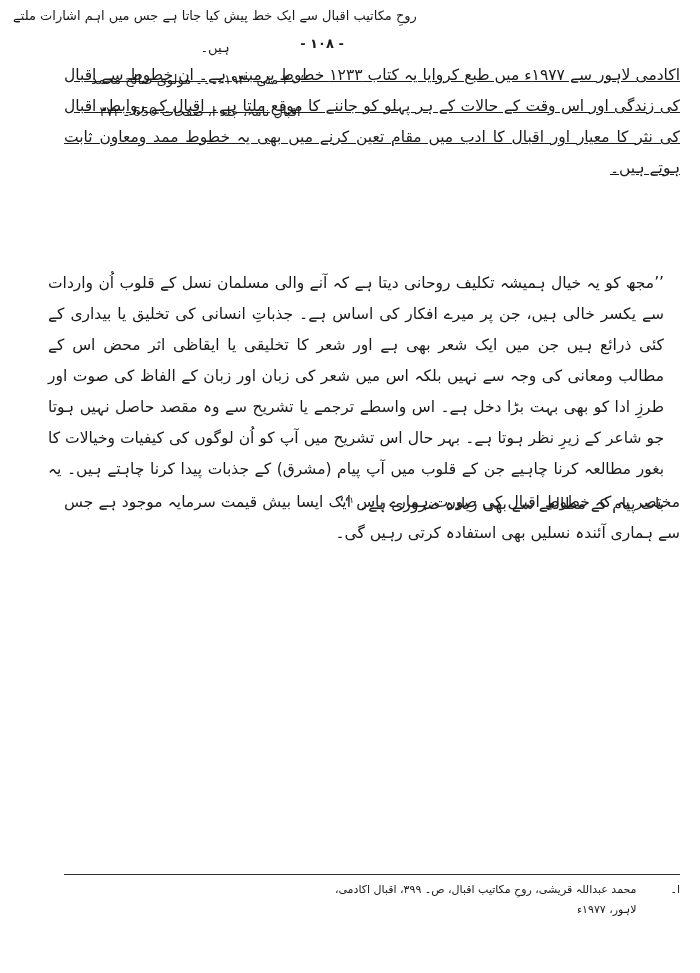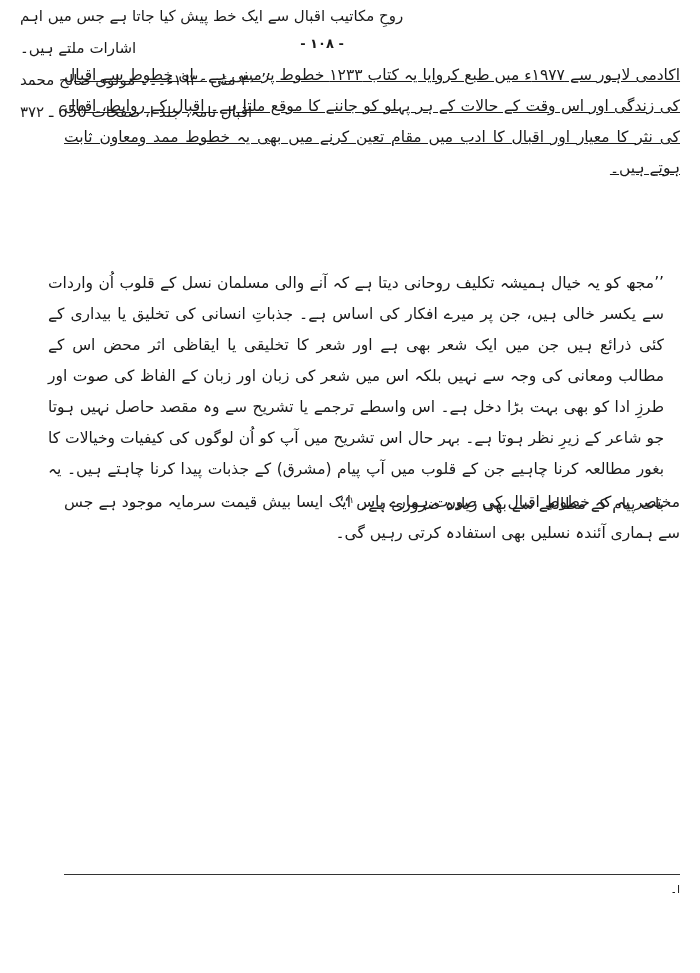--- a/index.html
+++ b/index.html
@@ -10,21 +10,21 @@
   .page-number {
     position: absolute; top: 36px; left: 0; width: 644px; text-align: center;
     font-size: 13px; font-weight: bold; direction: rtl;
   }
   .block {
     position: absolute; direction: rtl; text-align: justify;
     font-size: 15.5px; line-height: 31px;
   }
   .p1 { top: 60px; left: 64px; width: 616px; text-decoration: underline; }
   .quote-block { top: 172px; left: 250px; width: 430px; direction: rtl; }
-  .quote-block .line { font-size: 15px; line-height: 32px; text-align: left; padding-left: 20px; }
+  .quote-block .line { font-size: 13px; line-height: 32px; text-align: center; }
   .quote-block .indent { padding-right: 30px; }
   .p2 { top: 268px; left: 48px; width: 616px; }
   .p3 { top: 487px; left: 64px; width: 616px; }
   .footnote-rule {
     position: absolute; top: 874px; left: 64px; width: 616px; height: 0;
     border-top: 1.5px solid #333;
   }
   .footnote {
     position: absolute; top: 880px; left: 320px; width: 360px;
     direction: rtl; font-size: 11px; line-height: 20px; display: flex; gap: 34px;
@@ -49,13 +49,14 @@
   <span>’’مجھ کو یہ خیال ہمیشہ تکلیف روحانی دیتا ہے کہ آنے والی مسلمان نسل کے قلوب اُن واردات سے یکسر خالی ہیں، جن پر میرے افکار کی اساس ہے۔ جذباتِ انسانی کی تخلیق یا بیداری کے کئی ذرائع ہیں جن میں ایک شعر بھی ہے اور شعر کا تخلیقی یا ایقاظی اثر محض اس کے مطالب ومعانی کی وجہ سے نہیں بلکہ اس میں شعر کی زبان اور زبان کے الفاظ کی صوت اور طرزِ ادا کو بھی بہت بڑا دخل ہے۔ اس واسطے ترجمے یا تشریح سے وہ مقصد حاصل نہیں ہوتا جو شاعر کے زیرِ نظر ہوتا ہے۔ بہر حال اس تشریح میں آپ کو اُن لوگوں کی کیفیات وخیالات کا بغور مطالعہ کرنا چاہیے جن کے قلوب میں آپ پیام (مشرق) کے جذبات پیدا کرنا چاہتے ہیں۔ یہ بات پیام کے مطالعے سے بھی زیادہ ضروری ہے۔</span>
   <sup class="ref">۱</sup><span>‘‘</span>
 </div>
 
 <div class="block p3">مختصر یہ کہ خطوطِ اقبال کی صورت ہمارے پاس ایک ایسا بیش قیمت سرمایہ موجود ہے جس سے ہماری آئندہ نسلیں بھی استفادہ کرتی رہیں گی۔</div>
 
 <div class="footnote-rule"></div>
 
 <div class="footnote">
   <span class="fn-mark">ا۔</span>
+  <span>محمد عبداللہ قریشی، روحِ مکاتیب اقبال، ص۔ ۳۹۹، اقبال اکادمی، لاہور، ۱۹۷۷ء</span>
 </div>
 
 </body></html>

